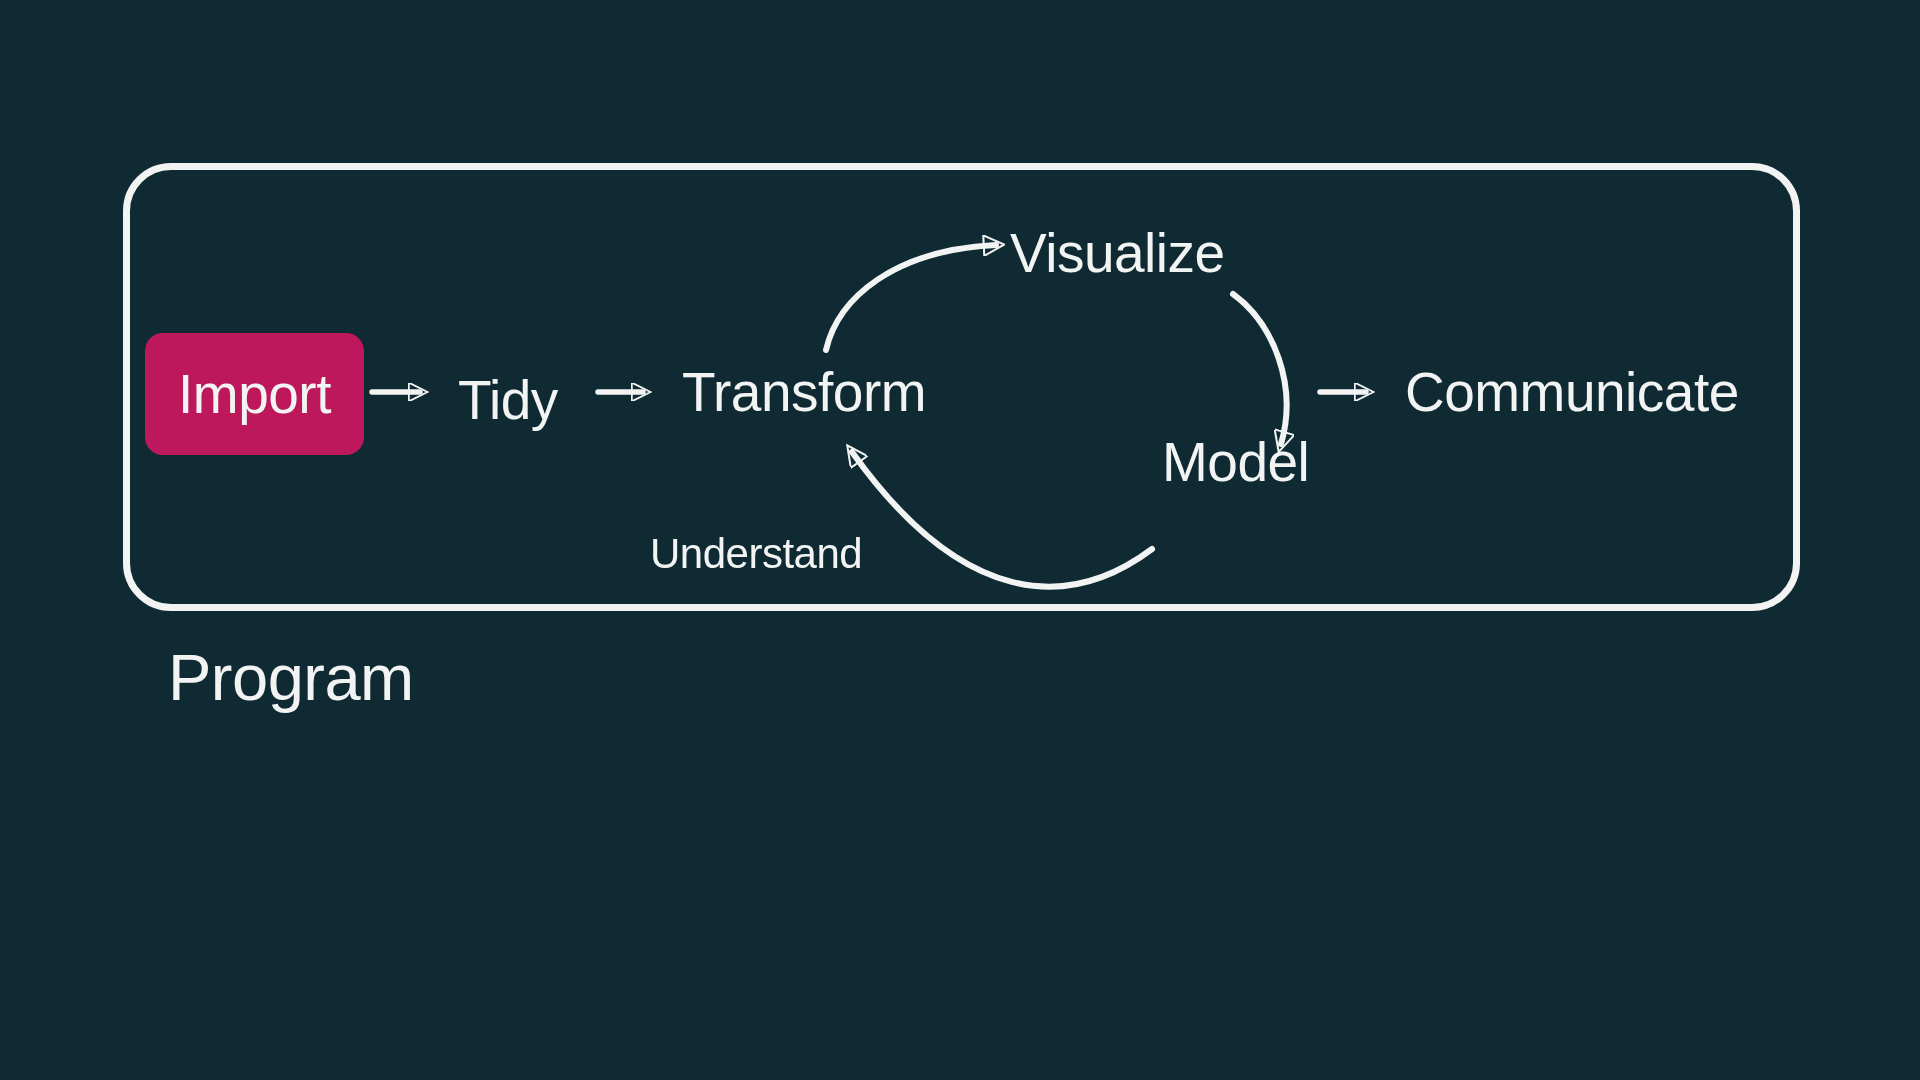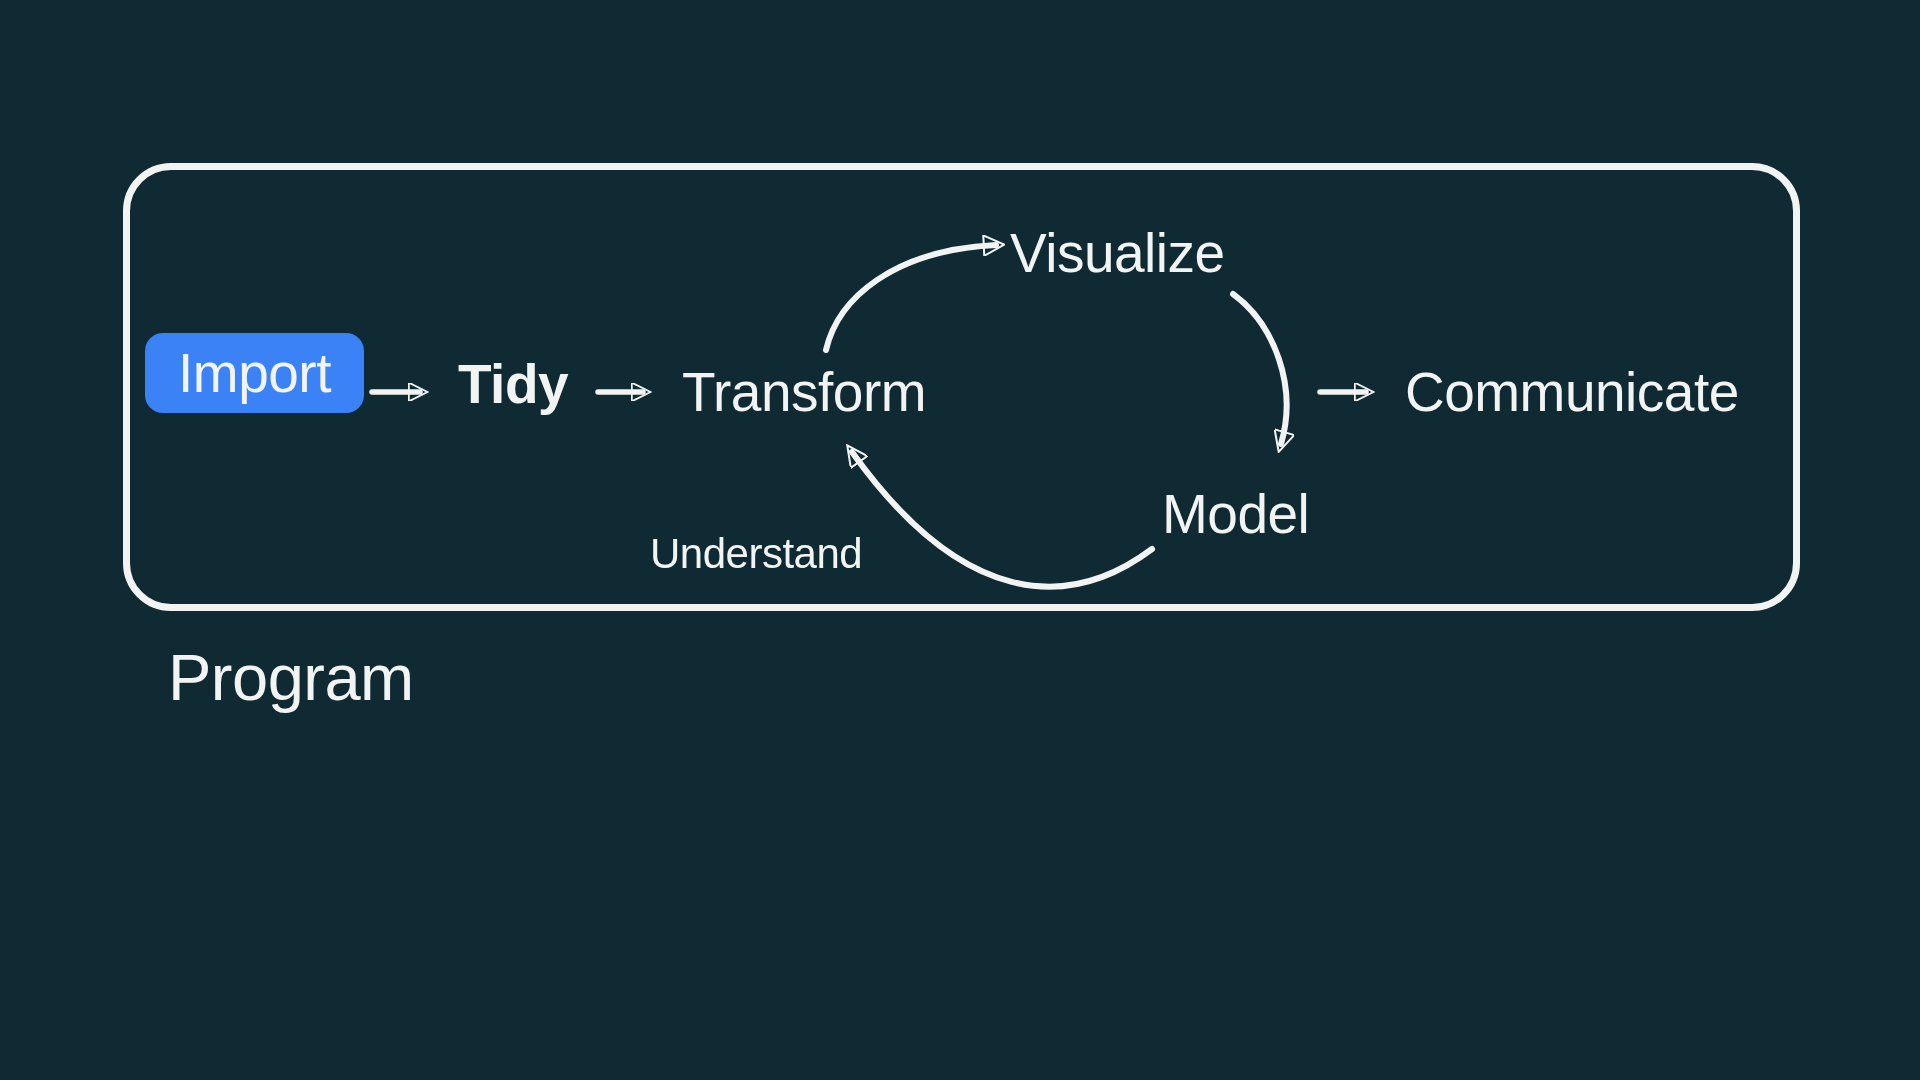--- a/index.html
+++ b/index.html
@@ -32,36 +32,36 @@
     font-size: 55px;
     letter-spacing: -0.5px;
     white-space: nowrap;
     transform: translateY(-50%);
   }
   .import-chip {
     position: absolute;
     left: 145px;
     top: 333px;
     width: 219px;
-    height: 80px;
-    background: #3b82f6;
+    height: 122px;
+    background: #be185d;
     border-radius: 18px;
     display: flex;
     align-items: center;
     justify-content: center;
   }
   .import-chip .chip-label {
     font-size: 55px;
     letter-spacing: -0.5px;
     line-height: 1;
   }
-  .node-tidy        { left: 458px;  top: 384px; font-weight: bold; }
+  .node-tidy        { left: 458px;  top: 400px; }
   .node-transform   { left: 682px;  top: 392px; }
   .node-visualize   { left: 1010px; top: 253px; }
-  .node-model       { left: 1162px; top: 514px; }
+  .node-model       { left: 1162px; top: 462px; }
   .node-communicate { left: 1405px; top: 392px; text-align: center; }
   .cycle-label {
     position: absolute;
     left: 650px;
     top: 554px;
     font-size: 42px;
     letter-spacing: -0.5px;
     line-height: 1;
     transform: translateY(-50%);
     white-space: nowrap;

